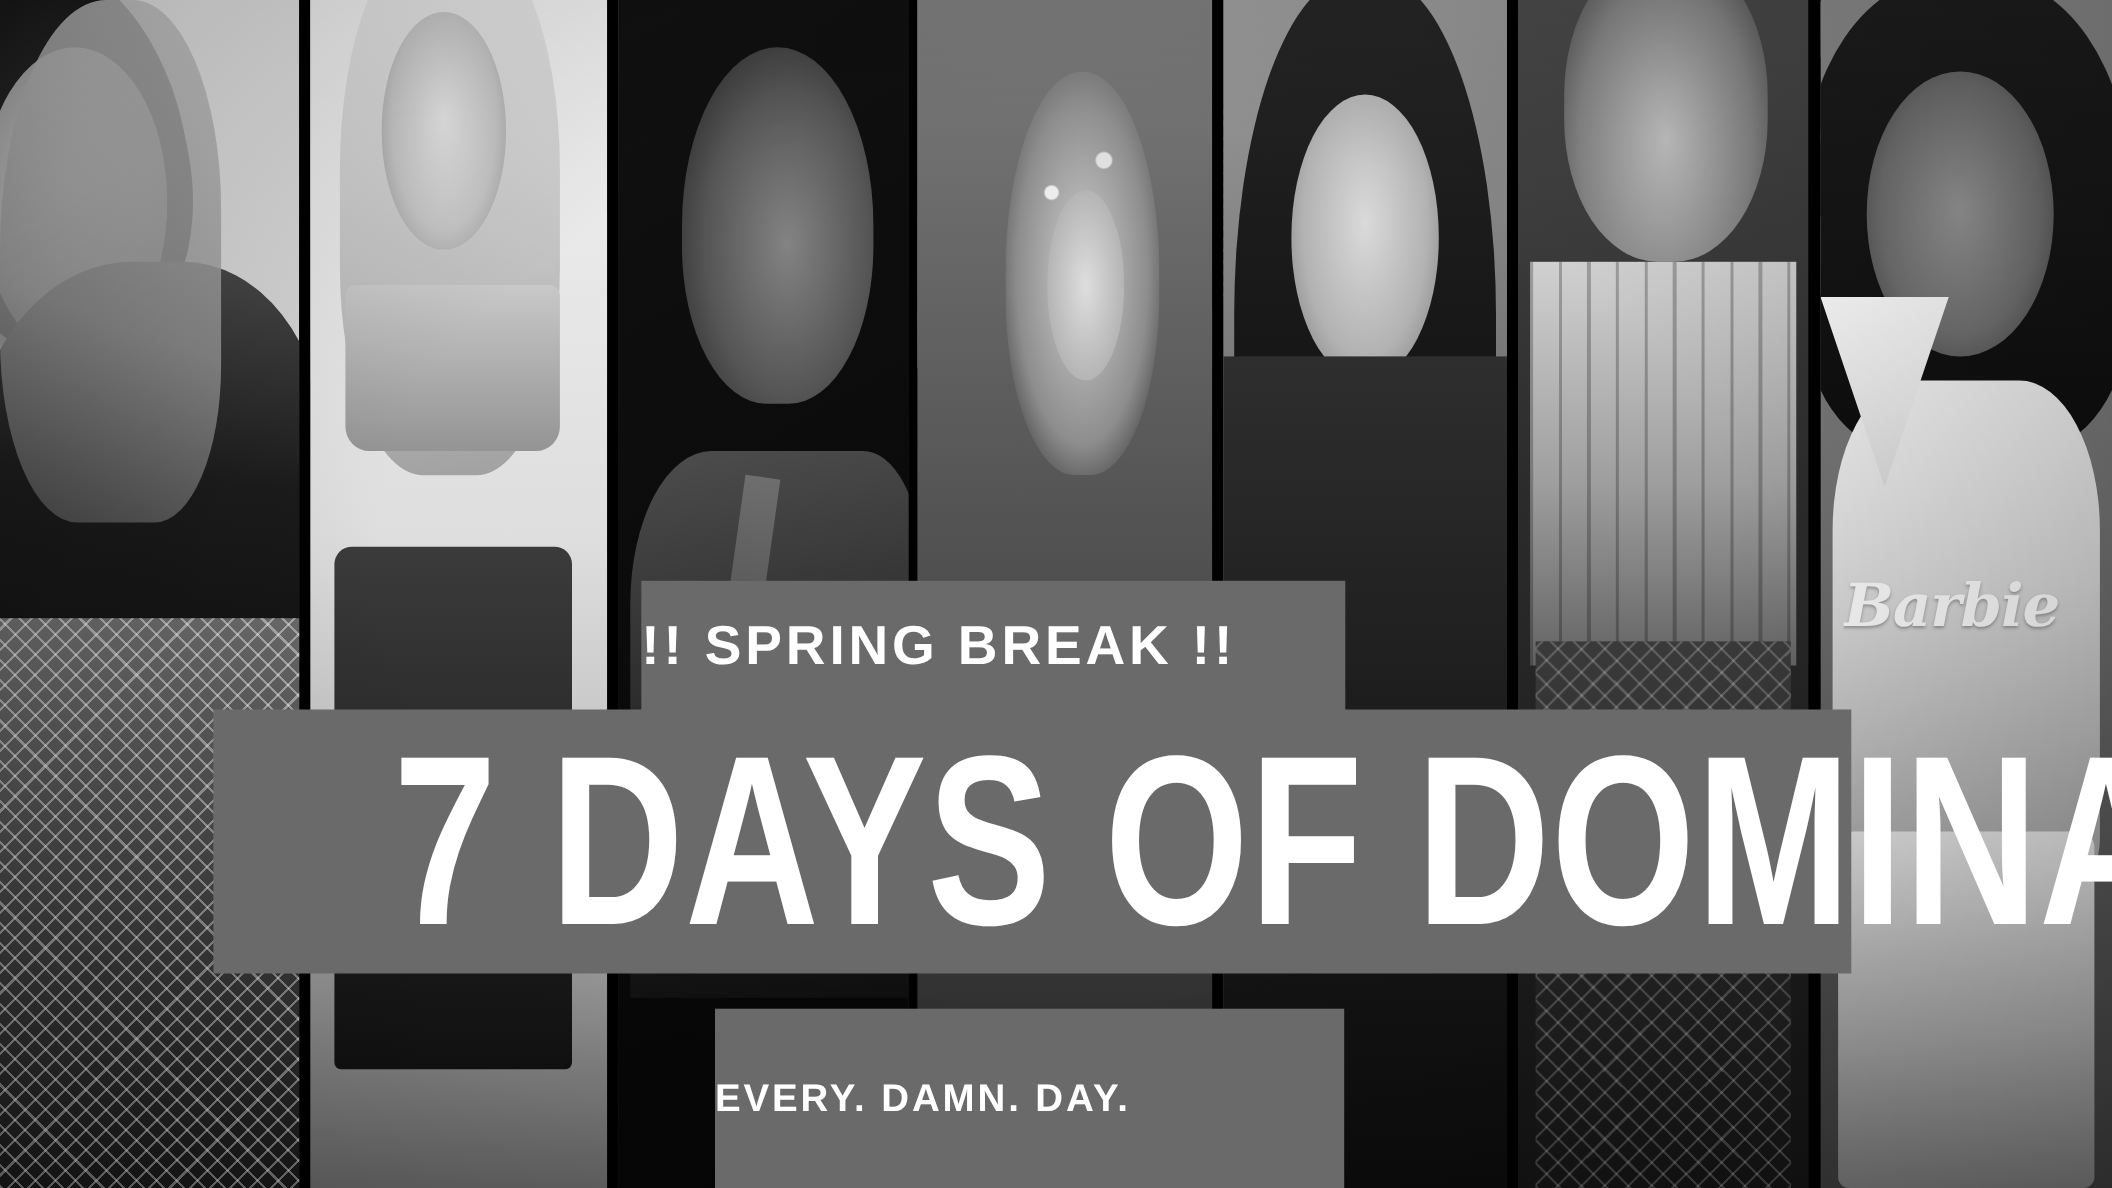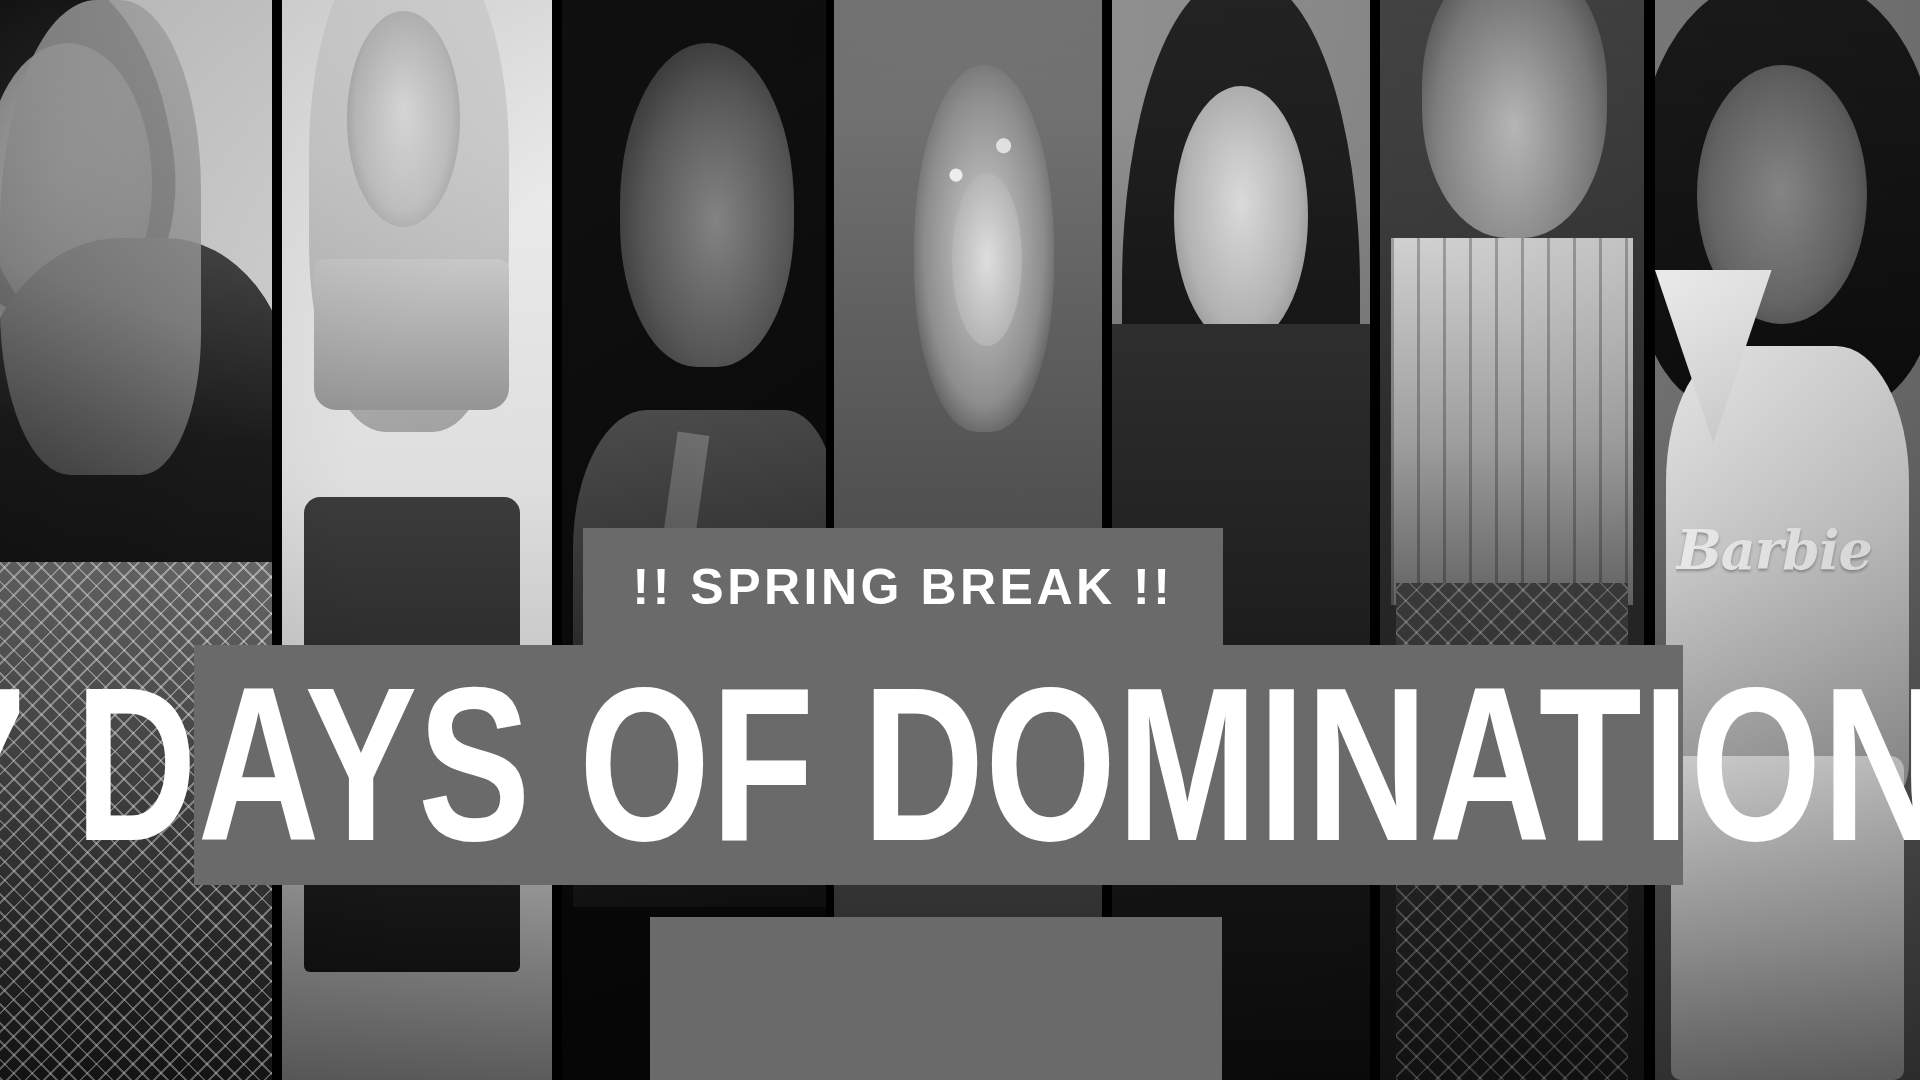--- a/index.html
+++ b/index.html
@@ -151,21 +151,21 @@
     position:absolute; inset:0; pointer-events:none;
     background: radial-gradient(ellipse at 50% 45%, rgba(0,0,0,0) 45%, rgba(0,0,0,.28) 100%);
   }
 
   
   .banner {
     position: absolute;
     background: #4d7c0f;
     display: flex;
     flex-direction: column;
-    align-items: center;
+    align-items: flex-start;
     justify-content: center;
     color: #ffffff;
     filter: grayscale(0%);
   }
 
   #banner-kicker {
     left: 583px;
     top: 528px;
     width: 640px;
     height: 118px;
@@ -311,15 +311,16 @@
 
   <div class="banner" id="banner-kicker">
     <div id="kicker-text">!! SPRING BREAK !!</div>
   </div>
 
   <div class="banner" id="banner-headline">
     <div id="headline-text">7 DAYS OF DOMINATION</div>
   </div>
 
   <div class="banner" id="banner-footer">
+    <div class="footer-line">EVERY. DAMN. DAY.</div>
   </div>
 
 </div>
 
 </body></html>

